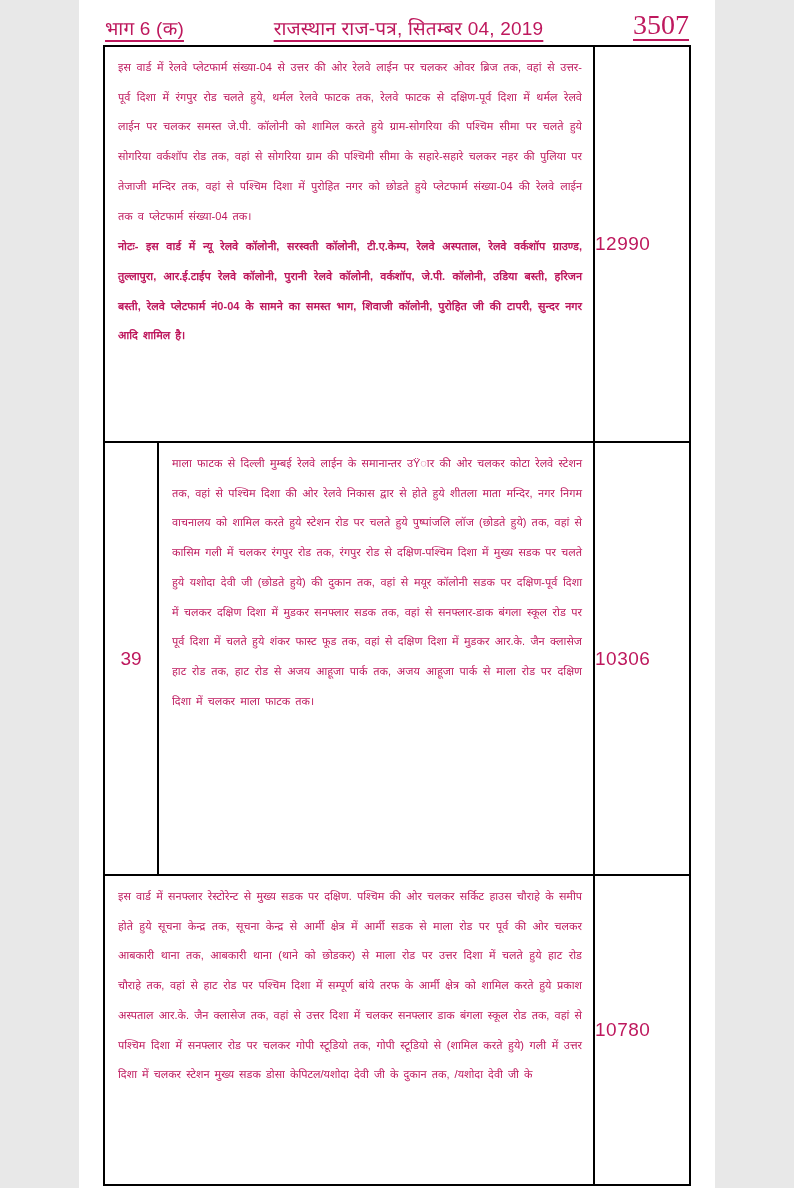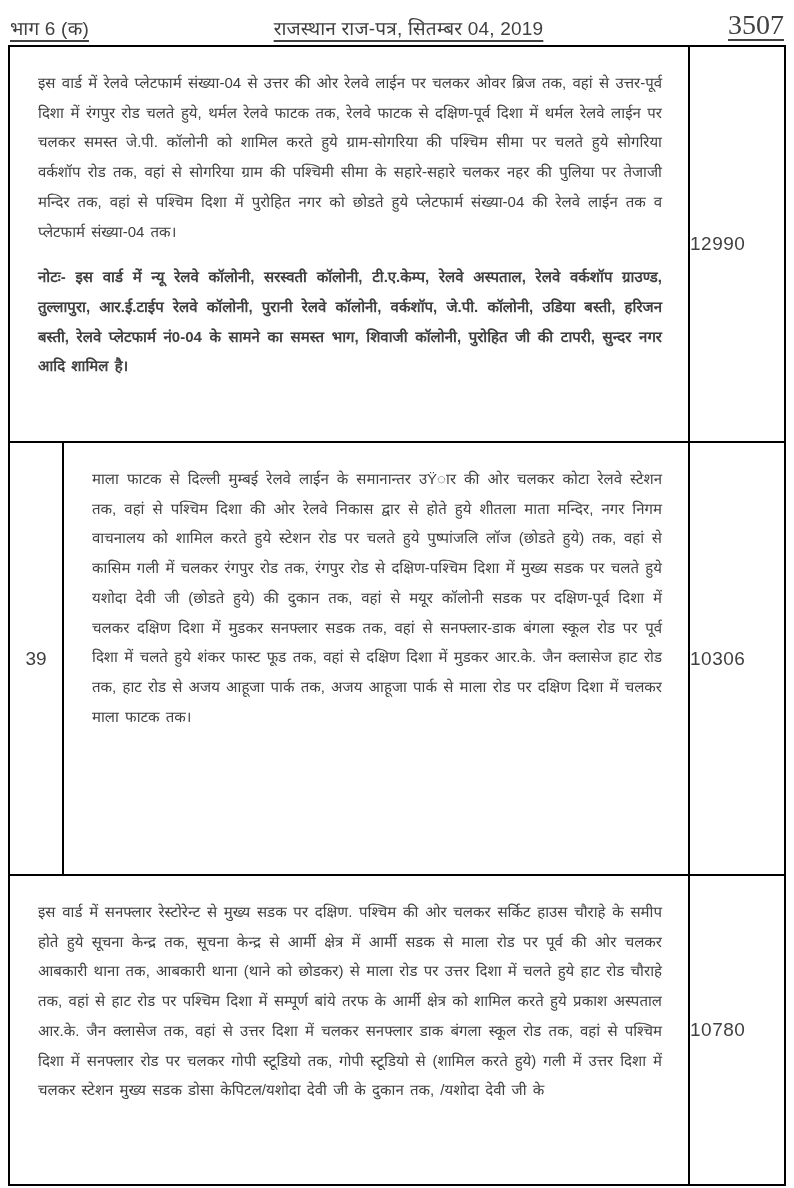--- a/index.html
+++ b/index.html
@@ -1,19 +1,19 @@
 <!DOCTYPE html>
 <html lang="hi"><head>
 <meta charset="utf-8">
 <style>
   html,body { margin:0; padding:0; background:#e8e8e8; }
   .page {
-    width:794px; height:1188px; margin:0 auto; background:#ffffff; color:#404040;
+    width:636px; height:1188px; margin:0 auto; background:#ffffff; color:#be185d;
     font-family:"Liberation Sans","DejaVu Sans",sans-serif;
-    box-sizing:border-box; padding:0 8px; overflow:hidden; position:relative;
+    box-sizing:border-box; padding:0 24px; overflow:hidden; position:relative;
   }
   .header {
     height:45px; display:flex; justify-content:space-between; align-items:flex-end;
     box-sizing:border-box; padding:6px 2px 4px 2px;
   }
   .h-left, .h-center {
     font-size:19px; letter-spacing:0.2px;
     text-decoration:underline; text-underline-offset:5px; text-decoration-thickness:1.5px;
     white-space:nowrap;
   }
@@ -38,21 +38,21 @@
   .c-desc {
     flex:1; min-width:0; border-right:2px solid #000;
     padding:5px 10px 0 12px; overflow:hidden;
   }
   .c-pop {
     width:94px; flex:0 0 94px;
     display:flex; align-items:center; justify-content:flex-start;
     font-size:19px; letter-spacing:0.5px;
   }
   .c-desc p {
-    margin:16px; font-size:15px; line-height:29.7px;
+    margin:1px; font-size:11px; line-height:29.7px;
     text-align:justify; text-justify:inter-word; word-spacing:2px;
   }
   .note-text { font-weight:bold; }
 </style>
 </head>
 <body>
 
 <div class="page">
 
   <div class="header">

